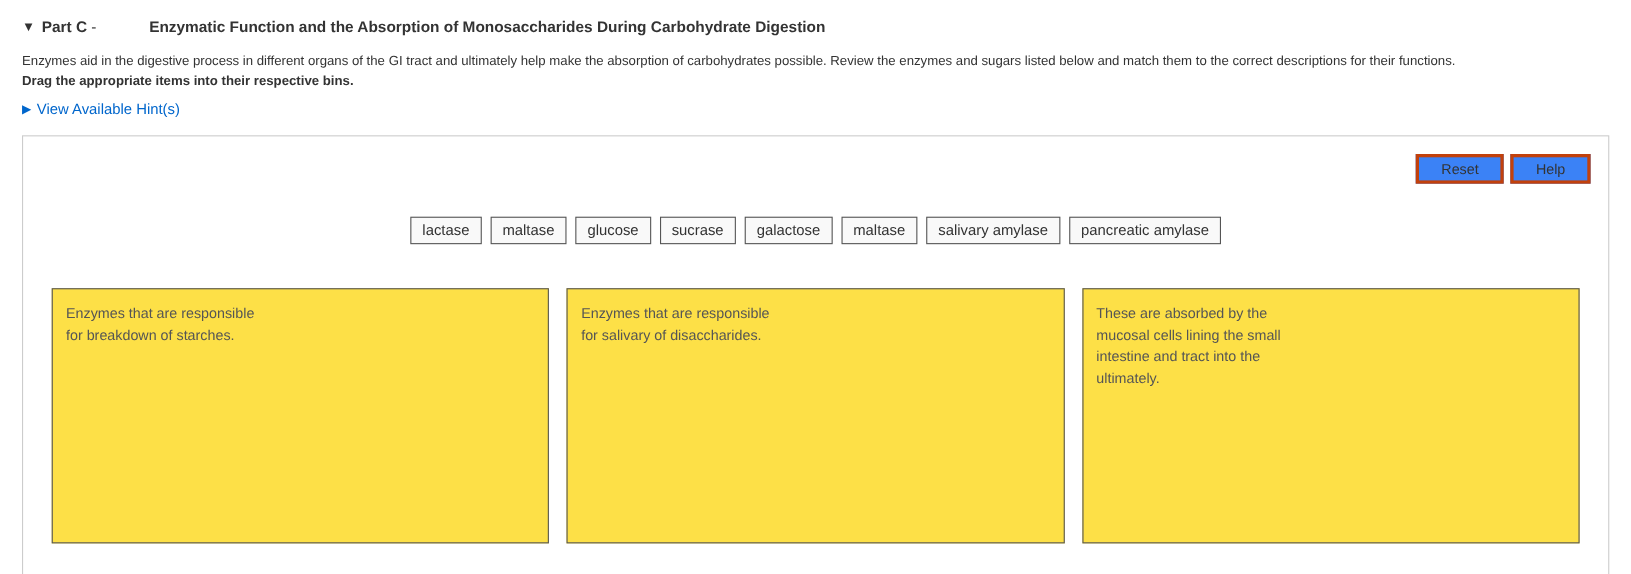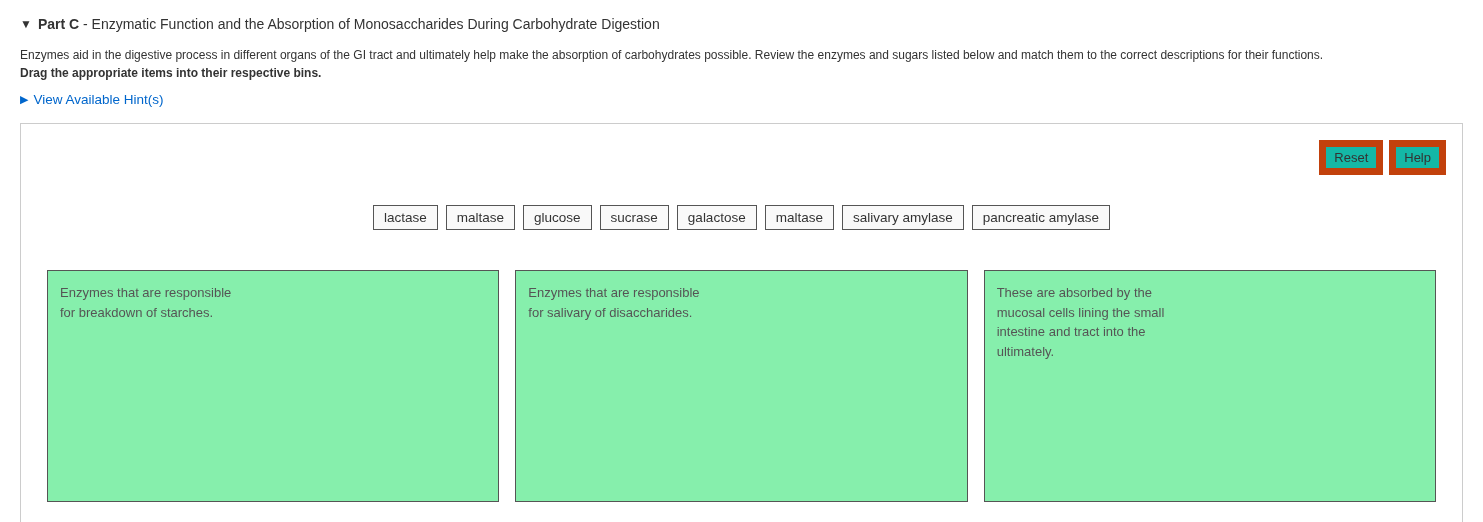--- a/index.html
+++ b/index.html
@@ -36,21 +36,22 @@
       color: #333;
       font-size: 12px;
       margin-top: 1px;
     }
 
     .part-label {
       font-weight: bold;
     }
 
     .part-title {
-      font-weight: normal;
+      font-weight: bold;
+      margin-left: 44px;
     }
 
     .instructions {
       font-size: 12px;
       line-height: 1.5;
       margin-bottom: 10px;
       color: #333;
     }
 
     .instructions-bold {
@@ -81,23 +82,23 @@
     }
 
     .toolbar {
       display: flex;
       justify-content: flex-end;
       gap: 6px;
       margin-bottom: 20px;
     }
 
     .toolbar-btn {
-      border: 7px solid #c2410c;
-      background: #14b8a6;
-      padding: 3px 8px;
+      border: 3px solid #c2410c;
+      background: #3b82f6;
+      padding: 3px 20px;
       font-size: 13px;
       cursor: pointer;
       color: #333;
     }
 
     .drag-items-area {
       display: flex;
       justify-content: center;
       flex-wrap: wrap;
       gap: 8px;
@@ -118,21 +119,21 @@
 
     .bins-container {
       display: flex;
       gap: 16px;
       padding: 0 10px;
     }
 
     .bin {
       flex: 1;
       border: 1px solid #555;
-      background: #86efac;
+      background: #fde047;
       min-height: 180px;
       padding: 12px;
       font-size: 13px;
       color: #555;
       position: relative;
     }
 
     .bin-label {
       color: #555;
       font-size: 13px;

